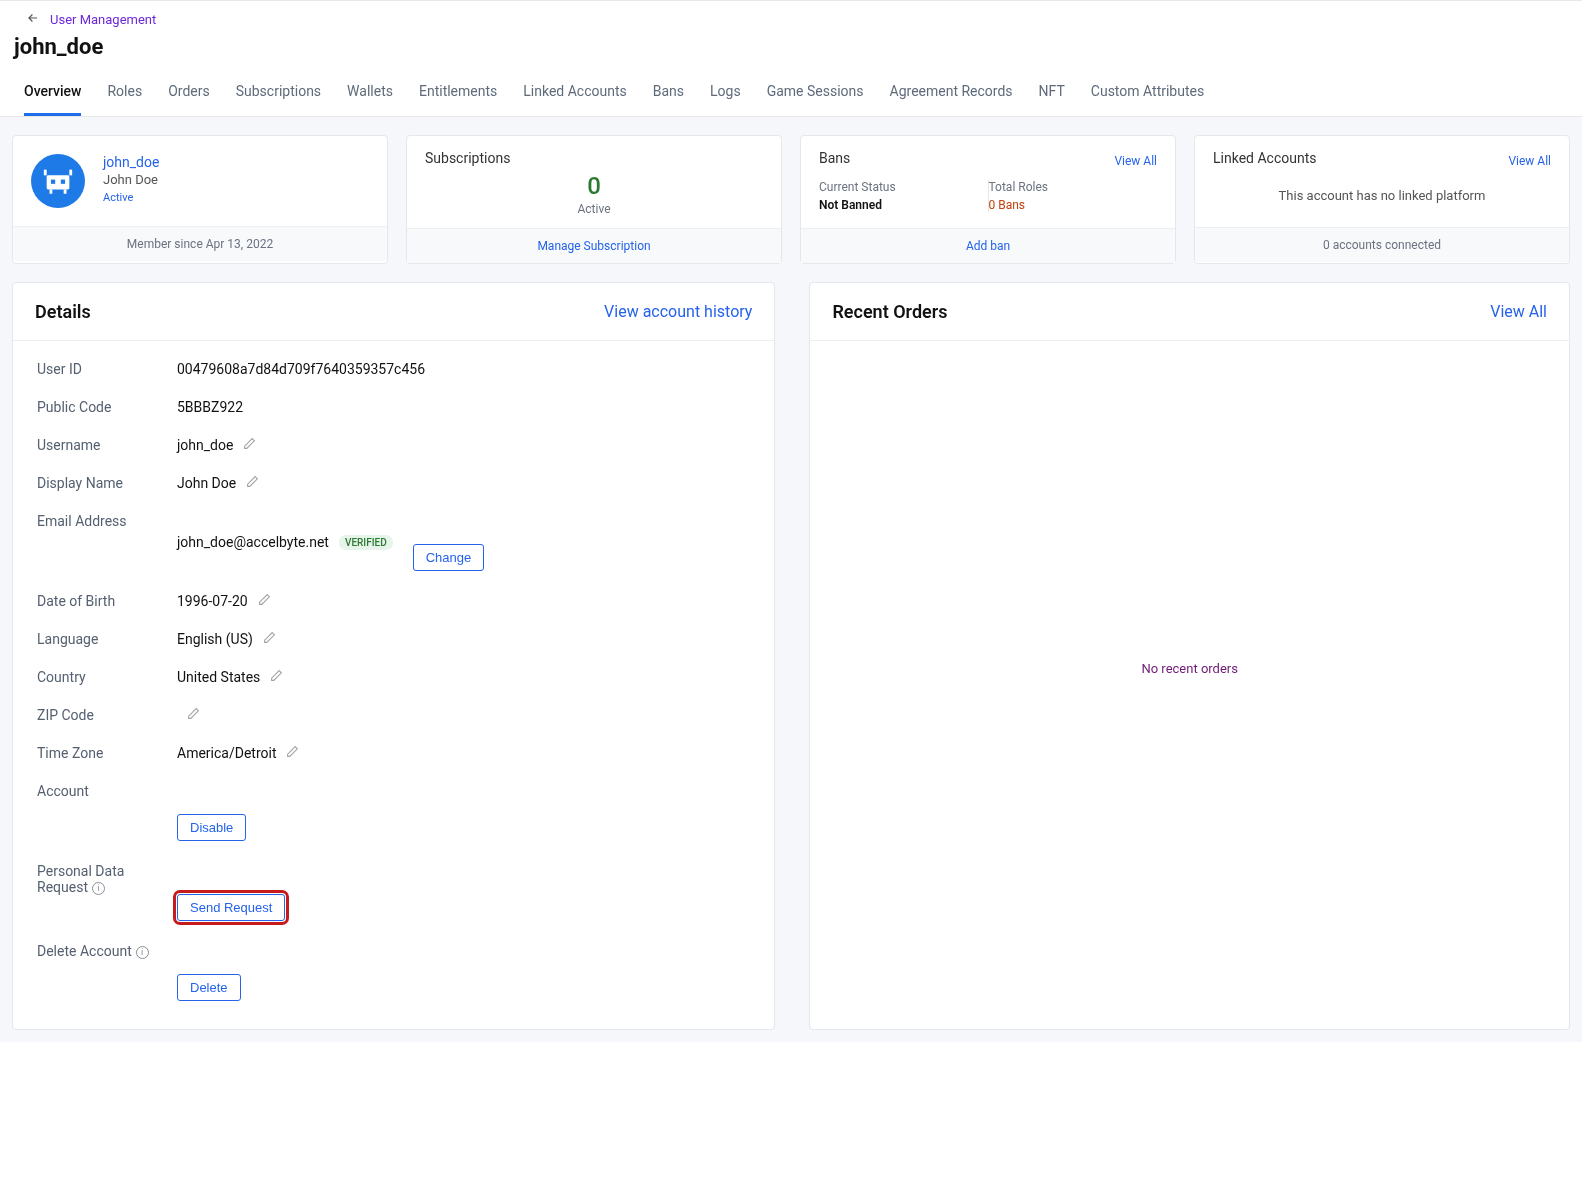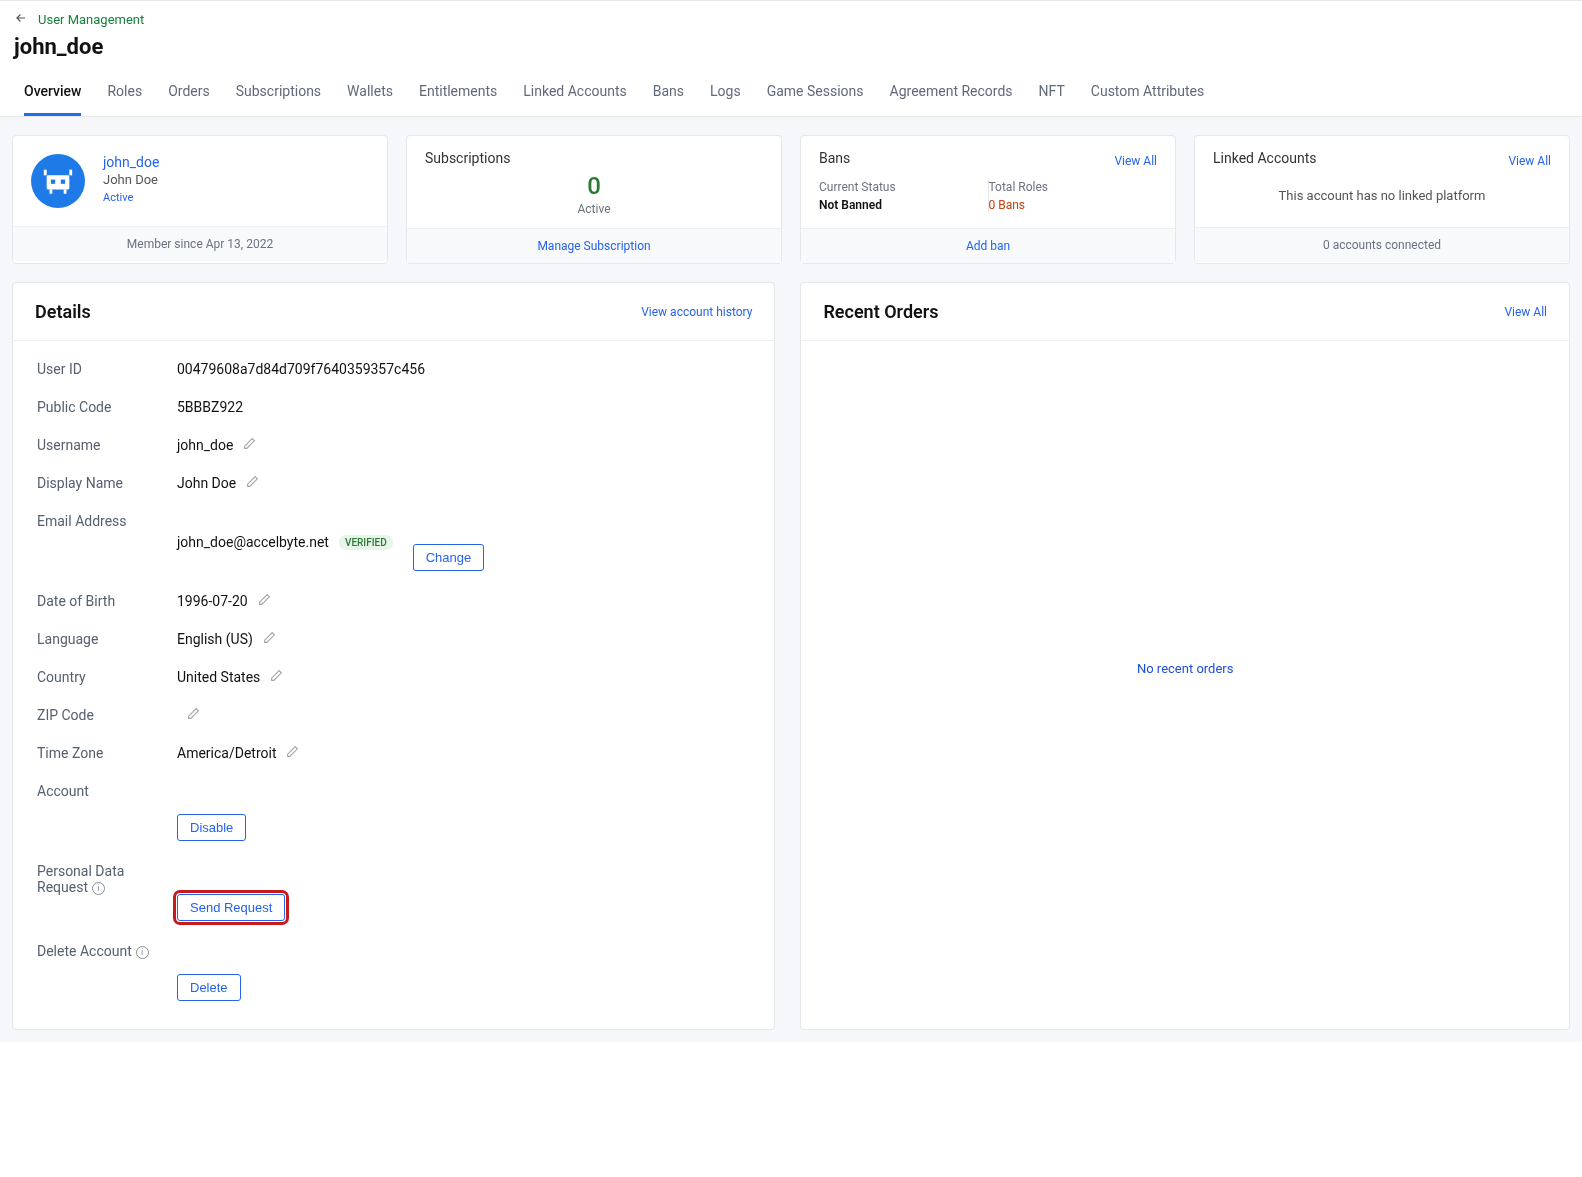--- a/index.html
+++ b/index.html
@@ -9,23 +9,23 @@
     color: #1a1a1a;
     font-size: 14px;
   }
 
   .top-border { border-top: 1px solid #e8e8e8; }
 
   .breadcrumb-row {
     display: flex;
     align-items: center;
     gap: 10px;
-    padding: 10px 14px 4px;
+    padding: 10px 26px 4px;
     font-size: 13px;
-    color: #15803d;
+    color: #6d28d9;
   }
   .breadcrumb-row .arrow { color: #555; cursor: pointer; }
 
   .page-title {
     font-size: 22px;
     font-weight: 700;
     padding: 2px 14px 10px;
     color: #111;
   }
 
@@ -148,38 +148,38 @@
   .linked-card .empty {
     text-align: center;
     color: #555;
     font-size: 13px;
     padding: 16px 0 18px;
   }
 
   
   .row2 {
     display: flex;
-    gap: 25px;
+    gap: 34px;
   }
   .row2 .details-card { flex: 0 0 49%; }
   .row2 .orders-card { flex: 1; }
 
   .panel-header {
     display: flex;
     justify-content: space-between;
     align-items: center;
     padding: 18px 22px;
     border-bottom: 1px solid #eceef1;
   }
   .panel-header h2 {
     font-size: 18px;
     font-weight: 600;
     color: #111;
   }
-  .panel-link { color: #2563eb; font-size: 12px; cursor:pointer;}
+  .panel-link { color: #2563eb; font-size: 16px; cursor:pointer;}
 
   .details-body {
     padding: 20px 24px 28px;
   }
   .detail-row {
     display: flex;
     align-items: flex-start;
     margin-bottom: 22px;
     font-size: 14px;
   }
@@ -234,21 +234,21 @@
     line-height:11px;
     text-align:center;
     color:#8a8f98;
     margin-left:4px;
     vertical-align: middle;
   }
 
   .orders-empty {
     padding: 320px 0 240px;
     text-align:center;
-    color:#1d4ed8;
+    color:#701a75;
     font-size:13px;
   }
 </style>
 </head>
 <body>
 
 <div class="top-border"></div>
 
 <div class="breadcrumb-row">
   <span class="arrow">

